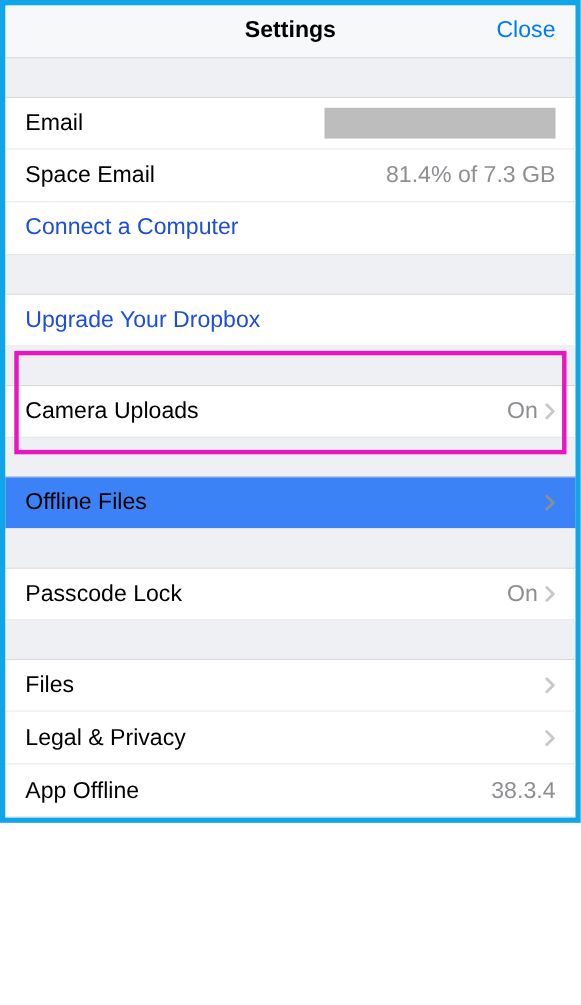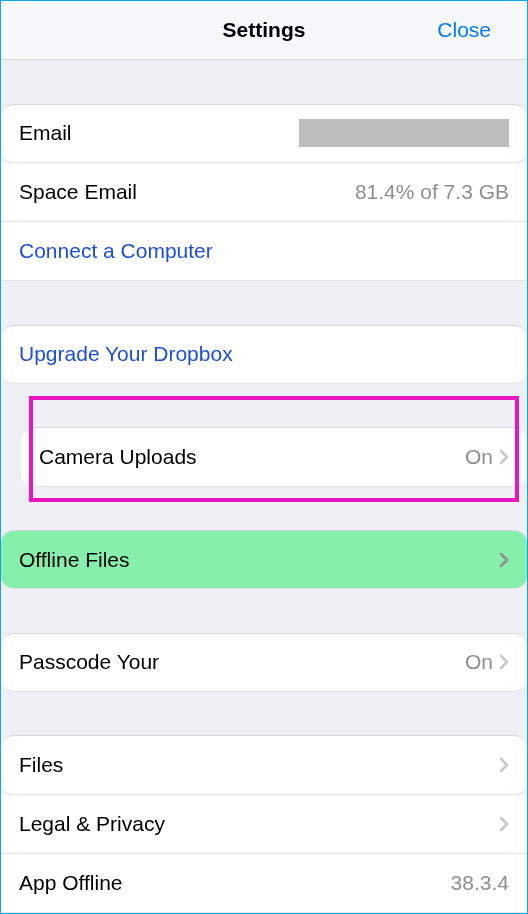--- a/index.html
+++ b/index.html
@@ -9,43 +9,43 @@
     }
     body {
       font-family: -apple-system, BlinkMacSystemFont, "Helvetica Neue", Arial, sans-serif;
       background: #fff;
       width: 528px;
       height: 914px;
       overflow: hidden;
     }
     .container {
       width: 528px;
-      height: 914px;
-      border: 1px solid #0ea5e9;
+      height: 748px;
+      border: 5px solid #0ea5e9;
       background: #eff0f4;
       display: flex;
       flex-direction: column;
     }
     .header {
       background: #f7f8fa;
       height: 60px;
       display: flex;
       align-items: center;
       justify-content: center;
       position: relative;
       border-bottom: 1px solid #d8d8db;
     }
     .title {
       font-size: 21px;
       font-weight: 600;
       color: #000;
     }
     .close {
       position: absolute;
-      right: 36px;
+      right: 18px;
       font-size: 21px;
       color: #007aff;
       cursor: pointer;
     }
     .spacer {
       height: 44px;
       background: #eff0f4;
     }
     .spacer-sm {
       height: 44px;
@@ -57,21 +57,20 @@
       height: 60px;
       display: flex;
       align-items: center;
       justify-content: space-between;
       border-bottom: 1px solid #e4e4e6;
       font-size: 21px;
       color: #000;
     }
     .row.first {
       border-top: 1px solid #d8d8db;
-      border-radius: 13px;
     }
     .row-label {
       color: #000;
     }
     .row-value {
       color: #8e8e93;
       display: flex;
       align-items: center;
       gap: 6px;
     }
@@ -86,34 +85,33 @@
     .chevron svg {
       display: block;
     }
     .redacted {
       width: 210px;
       height: 28px;
       background: #bdbdbd;
     }
     .highlight {
       position: relative;
-      margin-left: 20px;
     }
     .highlight-border {
       position: absolute;
       left: 8px;
       right: 8px;
       top: -32px;
       bottom: -16px;
       border: 4px solid #e815c0;
       pointer-events: none;
       z-index: 10;
     }
     .row-pressed {
-      background: #86efac;
+      background: #3b82f6;
     }
   </style>
 </head>
 <body>
 
 <div class="container">
   <div class="header">
     <div class="title">Settings</div>
     <div class="close">Close</div>
   </div>
@@ -164,21 +162,21 @@
         <svg viewBox="0 0 10 16" fill="none" stroke="#8e8e93" stroke-width="2.5" stroke-linecap="round" stroke-linejoin="round">
             <polyline points="2,2 8,8 2,14"></polyline>
           </svg>
       </span>
     </span>
   </div>
 
   <div class="spacer-sm"></div>
 
   <div class="row first">
-    <span class="row-label">Passcode Your</span>
+    <span class="row-label">Passcode Lock</span>
     <span class="row-value">
       <span>On</span>
       <span class="chevron">
         <svg viewBox="0 0 10 16" fill="none" stroke="#c7c7cc" stroke-width="2.5" stroke-linecap="round" stroke-linejoin="round">
             <polyline points="2,2 8,8 2,14"></polyline>
           </svg>
       </span>
     </span>
   </div>
 

